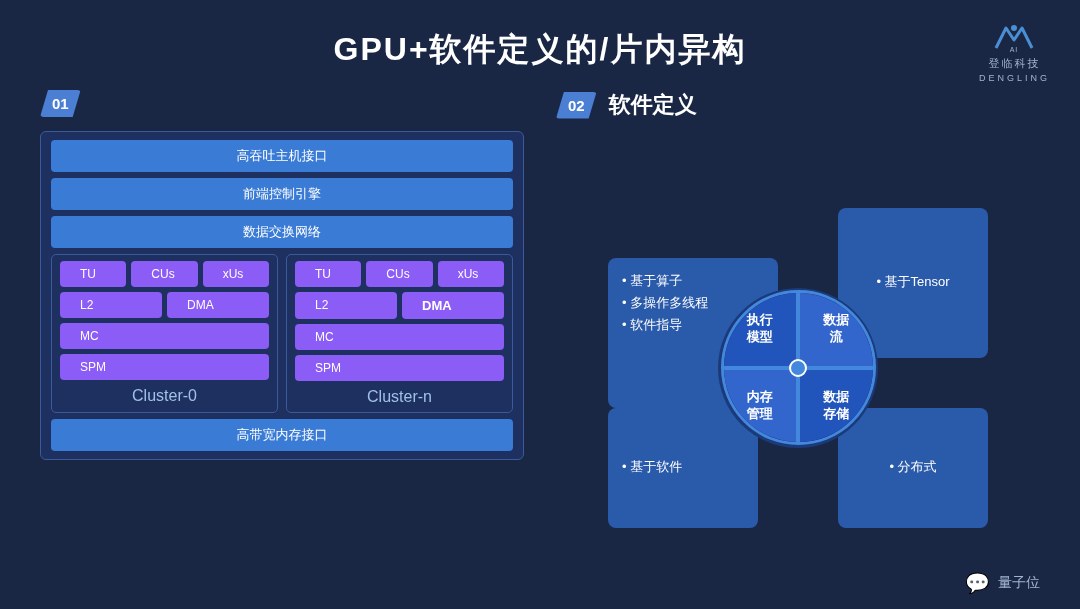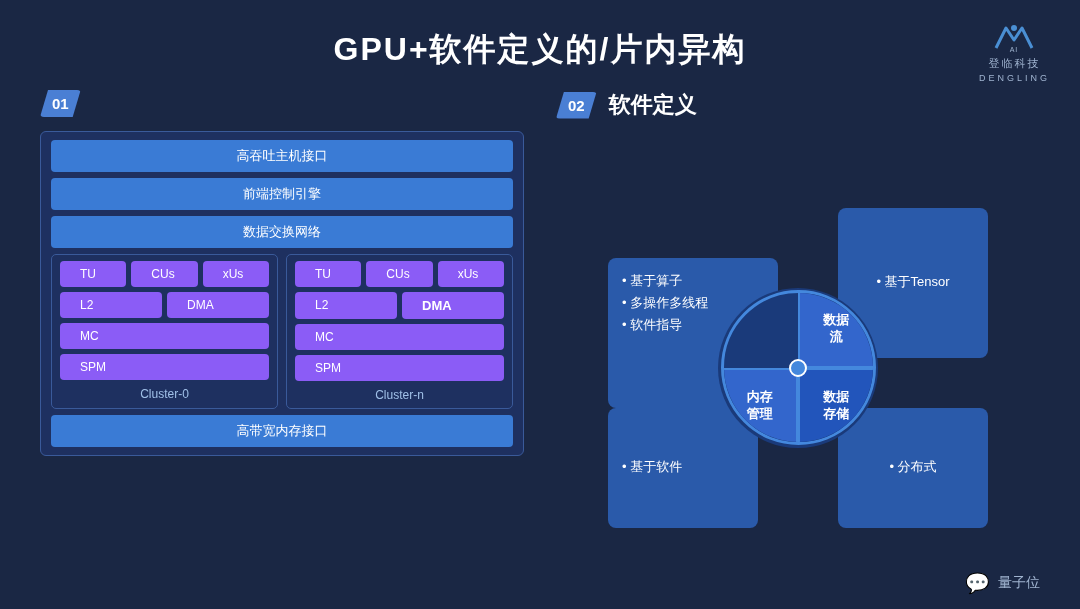--- a/index.html
+++ b/index.html
@@ -128,21 +128,21 @@
       padding: 6px 20px;
       font-weight: 500;
     }
     .cluster-cell.bold {
       font-weight: 900;
       font-size: 13px;
     }
 
     .cluster-label {
       text-align: center;
-      font-size: 12px;
+      font-size: 16px;
       color: #a0c0e8;
       margin-top: 2px;
     }
 
     
     .right-section {
       flex: 1;
       display: flex;
       flex-direction: column;
     }
@@ -385,20 +385,21 @@
         <div class="quad-box bl">
           <span>• 基于软件</span>
         </div>
 
         <div class="quad-box br">
           <span>• 分布式</span>
         </div>
 
         <div class="center-circles">
           <div class="center-inner">
+            <div class="quad-circle top-left">执行<br>模型</div>
             <div class="quad-circle top-right">数据<br>流</div>
             <div class="quad-circle bottom-left">内存<br>管理</div>
             <div class="quad-circle bottom-right">数据<br>存储</div>
             <div class="center-dot"></div>
           </div>
         </div>
 
       </div>
     </div>
   </div>

